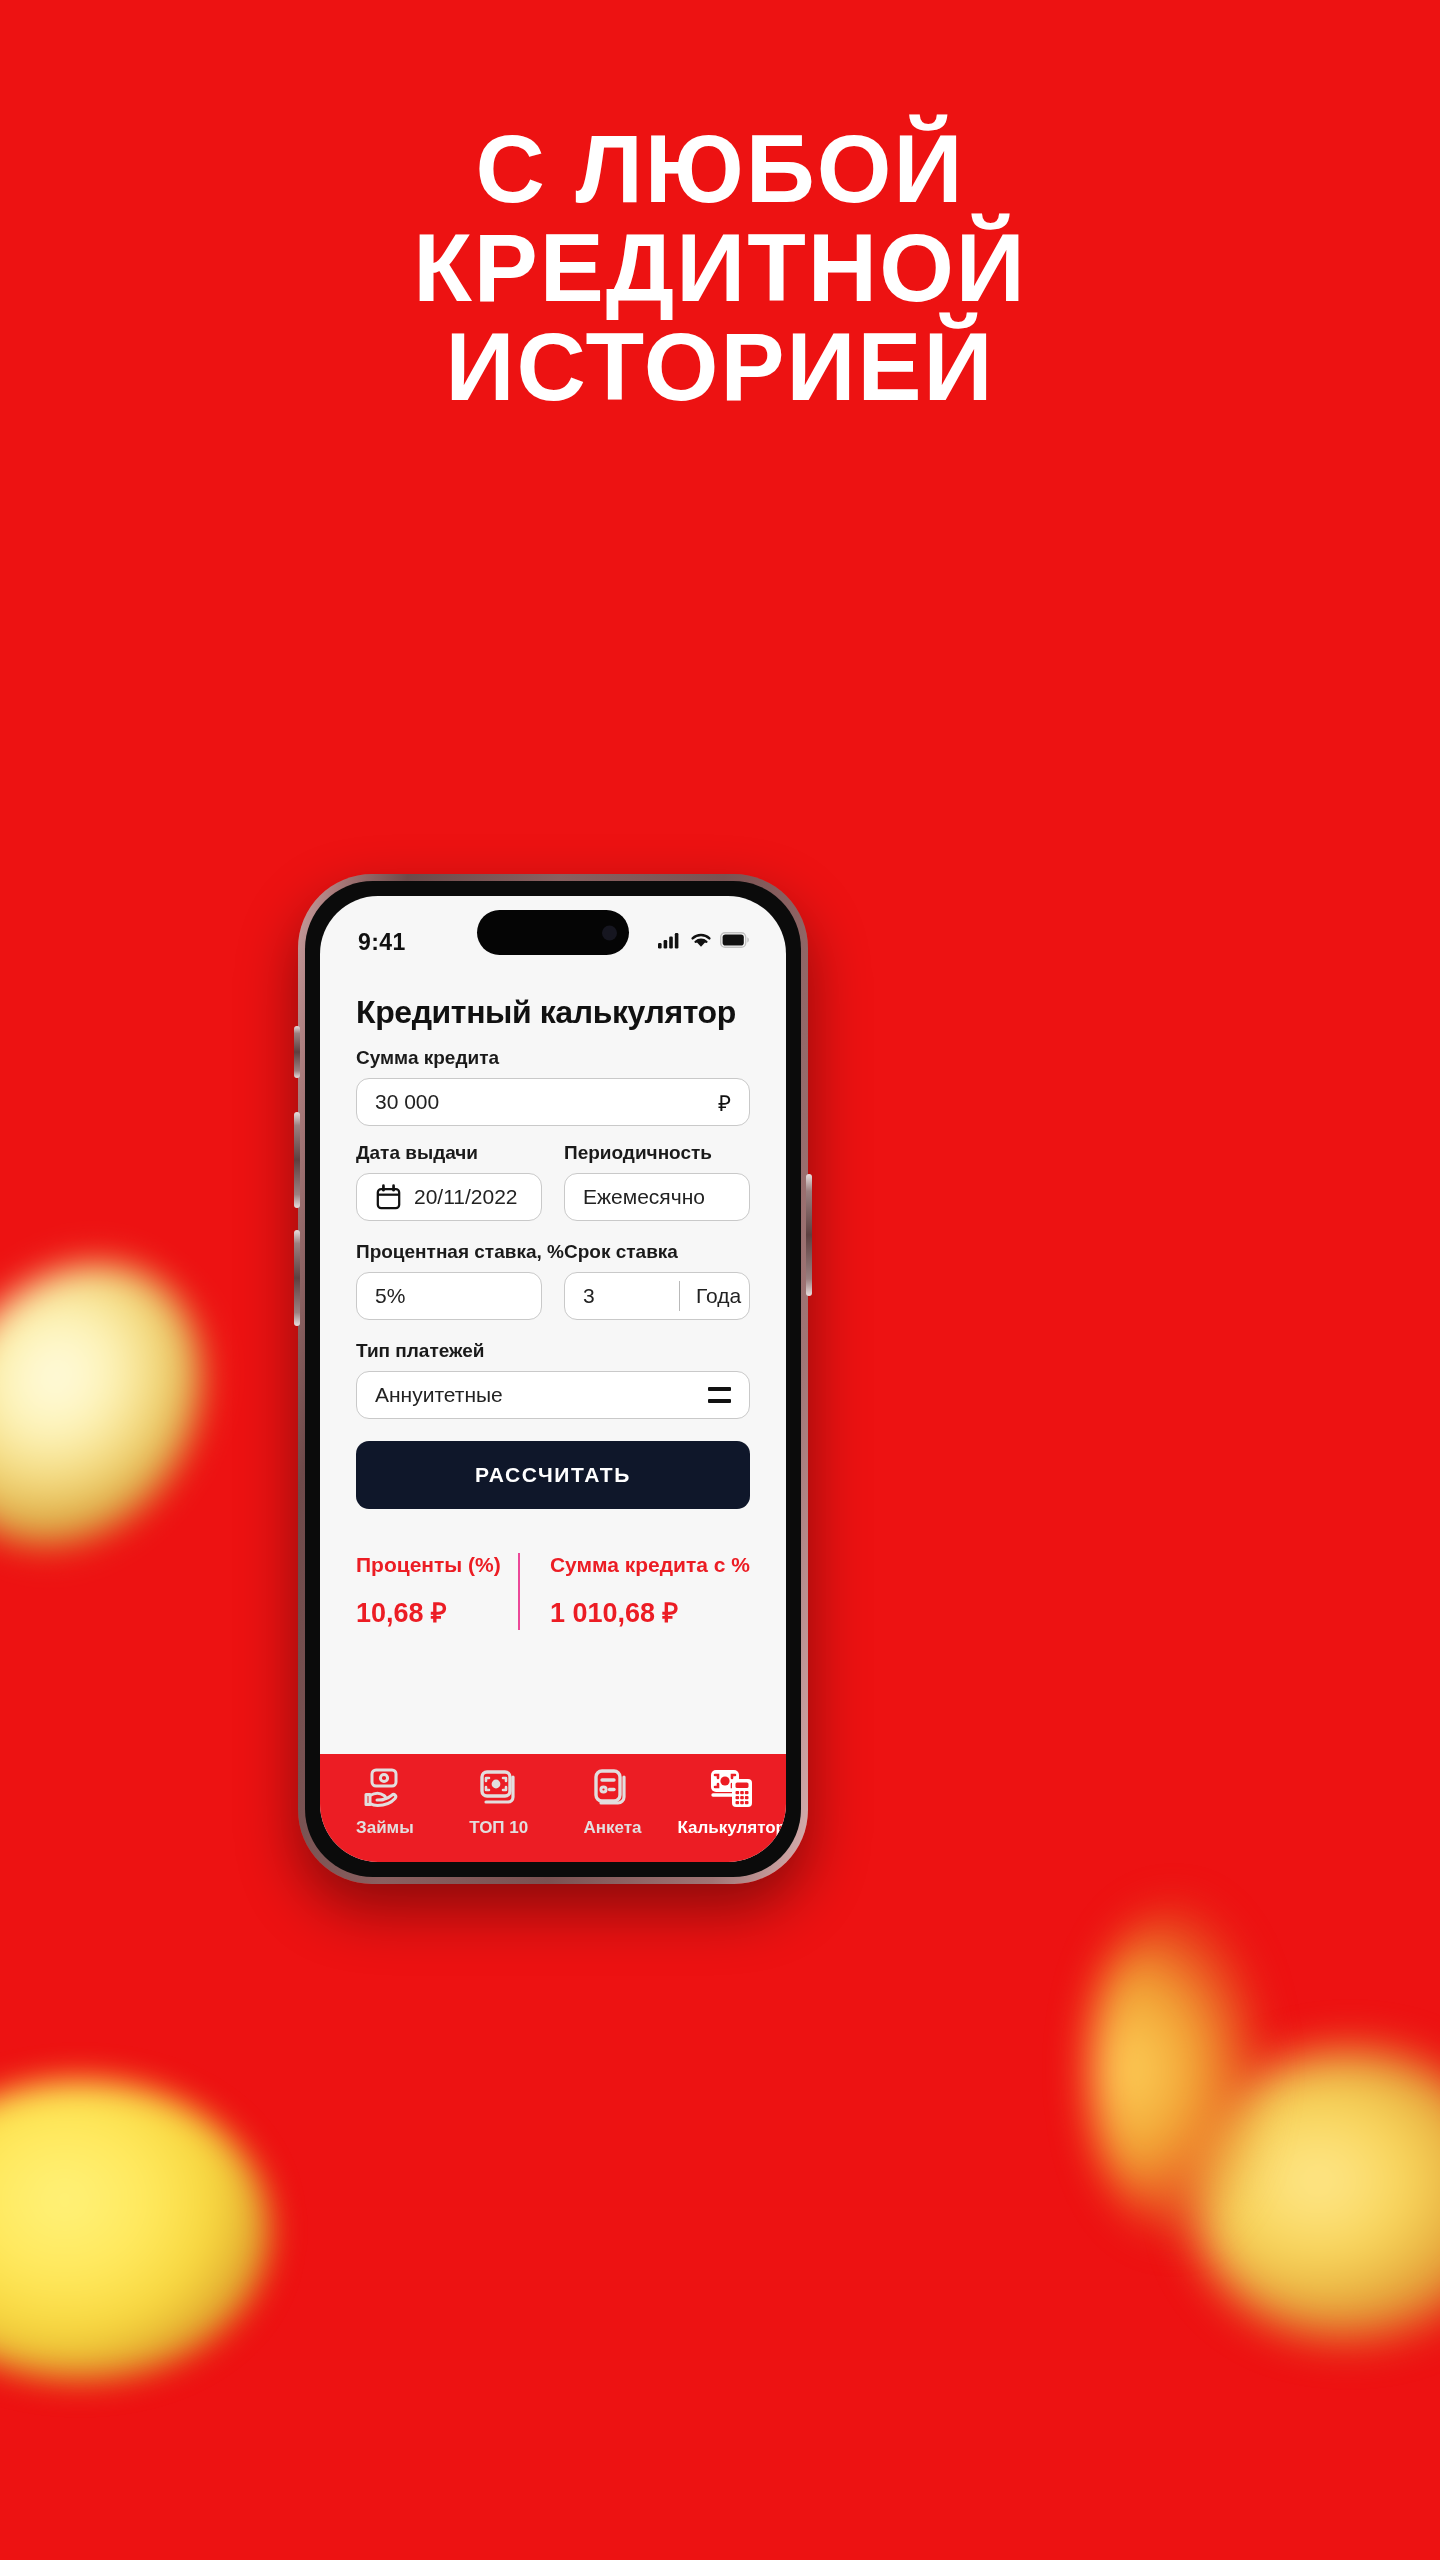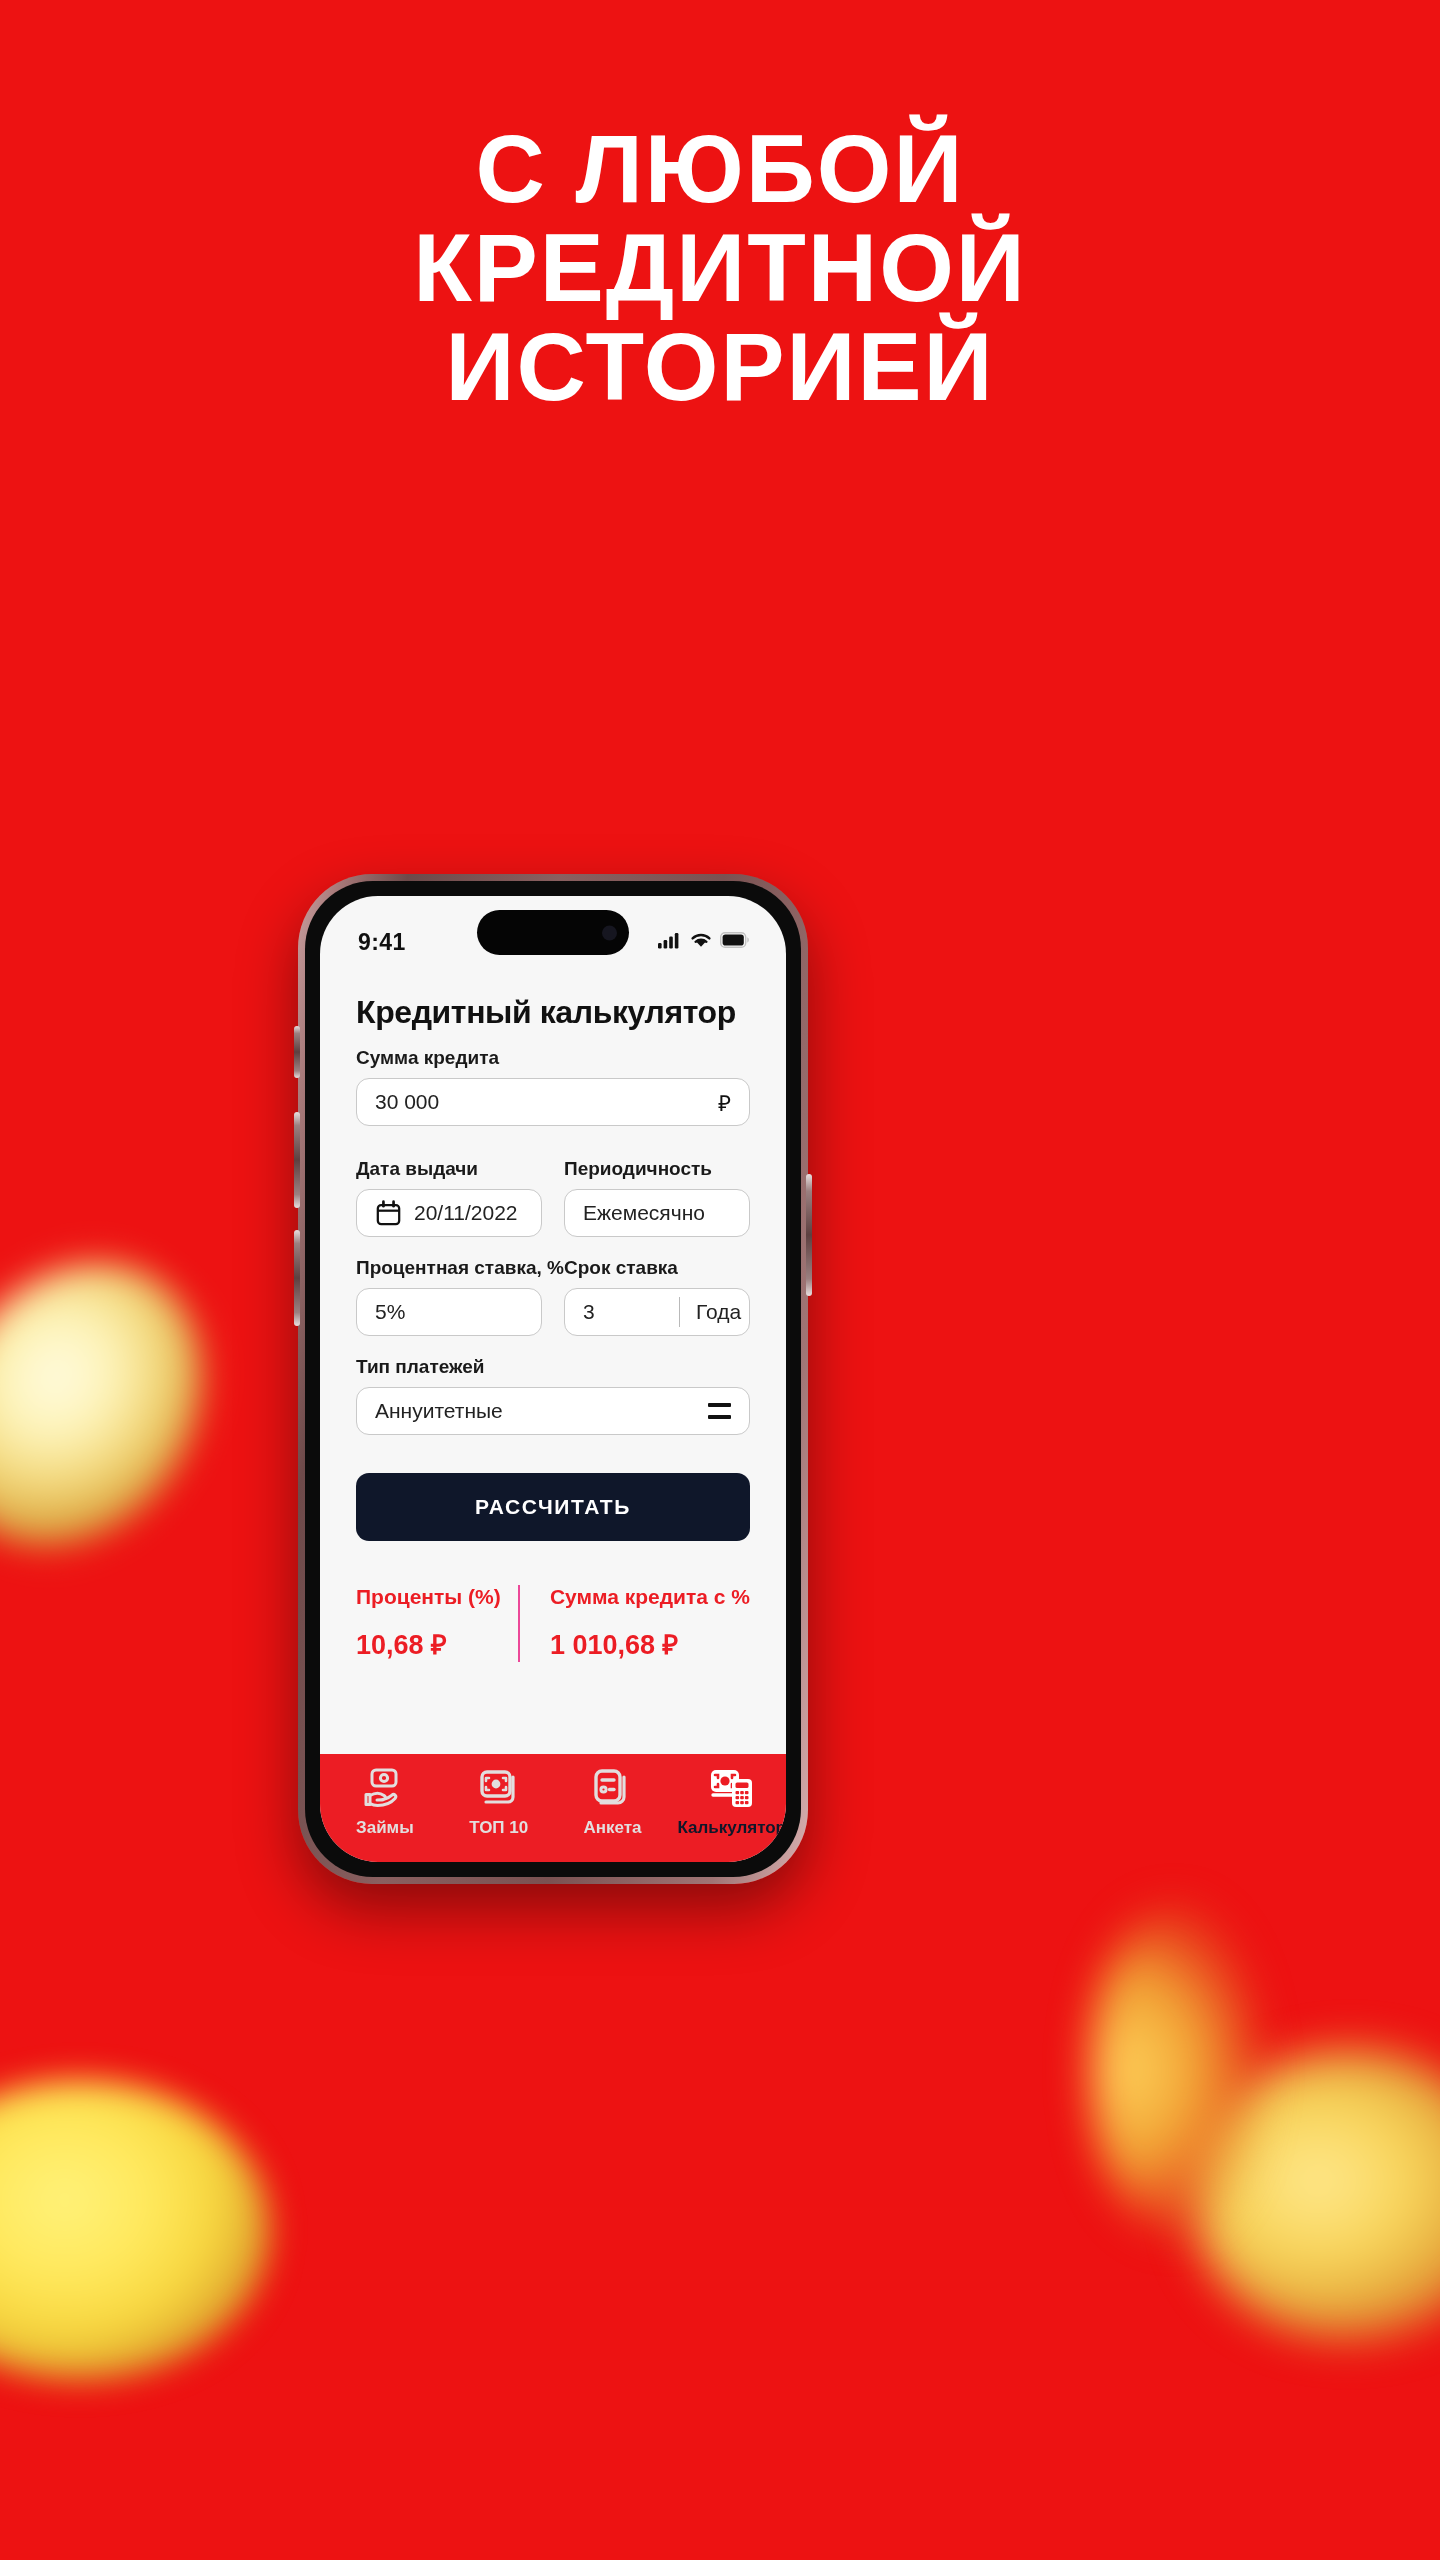--- a/index.html
+++ b/index.html
@@ -205,21 +205,21 @@
   .input-box .val { flex: 1; }
   .input-box .suffix { color: #111; font-size: 22px; }
 
   .row2 {
     display: flex;
     gap: 22px;
     margin-bottom: 20px;
   }
   .row2 > .col { flex: 1; min-width: 0; }
 
-  .block { margin-bottom: 32px; }
+  .block { margin-bottom: 16px; }
 
   
   .cal-icon {
     width: 27px; height: 27px;
     margin-right: 12px;
     flex: none;
     position: relative;
   }
 
   
@@ -302,21 +302,21 @@
     cursor: pointer;
     padding-left: 16px;
   }
   .nav-icon { height: 46px; display: flex; align-items: center; justify-content: center; }
   .nav-label {
     font-size: 17px;
     font-weight: 700;
     color: #E2DEDE;
     white-space: nowrap;
   }
-  .nav-item.active .nav-label { color: #0f172a; }
+  .nav-item.active .nav-label { color: #ffffff; }
 </style>
 </head>
 <body>
 
 <div class="coin" id="coin-top-left"></div>
 <div class="coin" id="coin-bottom-left"></div>
 <div class="coin" id="coin-right-glow"></div>
 <div class="coin" id="coin-behind-phone"></div>
 
 <div id="headline">

